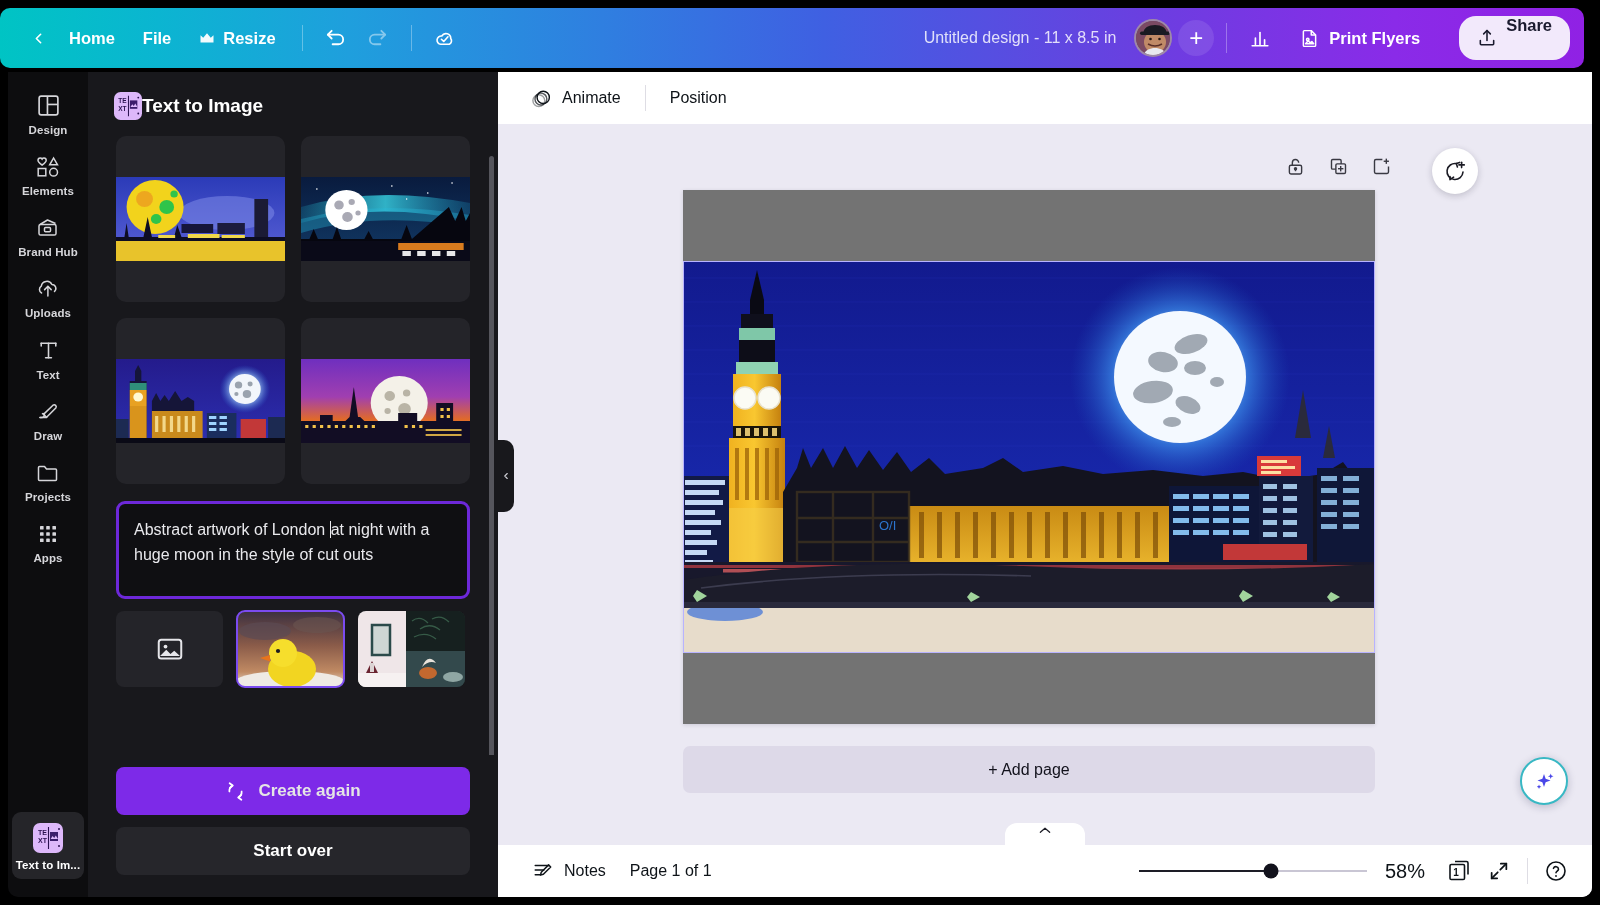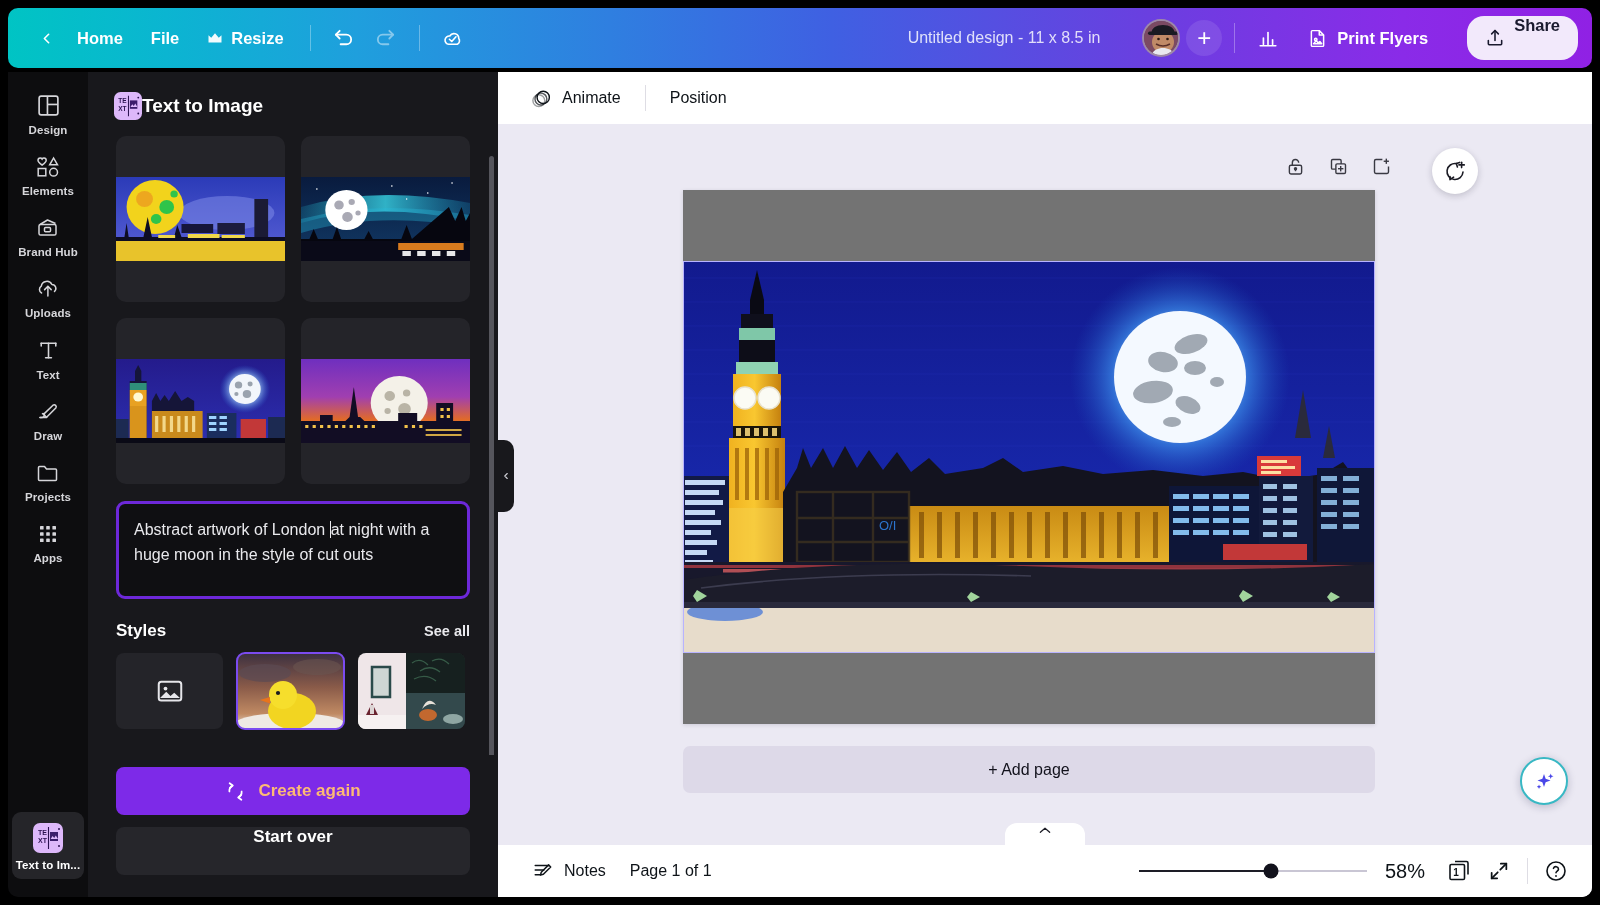--- a/index.html
+++ b/index.html
@@ -10,30 +10,29 @@
     overflow: hidden;
   }
   #app {
     position: relative;
     width: 1600px; height: 905px;
     background: #000;
   }
 
   
   .header {
-    position: absolute; left: 8px; top: 8px;
+    position: absolute; left: 0; top: 8px;
     width: 1584px; height: 60px;
     border-radius: 10px;
     background: linear-gradient(90deg,
       #00c4c4 0%, #0bb5d1 10%, #1f9fdd 22%,
       #2f7fe0 38%, #3f60e2 52%, #6a3fe0 72%,
       #8a2be8 88%, #9021e4 100%);
     display: flex; align-items: center;
     overflow: hidden;
-    gap: 24px;
   }
   .hdr-left { display: flex; align-items: center; padding-left: 22px; gap: 0; }
   .hdr-btn {
     display: flex; align-items: center; gap: 8px;
     color: #fff; font-size: 16.5px; font-weight: 700;
     padding: 8px 14px; border-radius: 8px; cursor: pointer;
     white-space: nowrap;
   }
   .back-chevron { padding: 8px 8px; }
   .icn { display: inline-flex; align-items: center; justify-content: center; }
@@ -152,28 +151,28 @@
     flex: none;
   }
   .style-card.sel { outline: 2.5px solid #7b4bf0; outline-offset: -1px; }
 
   .panel-footer {
     position: absolute; left: 0; right: 0; bottom: 0;
     background: #18181c; padding: 12px 28px 22px;
   }
   .create-btn {
     height: 48px; border-radius: 8px; background: #7d2ae8;
-    color:#fdba74; font-size:17px; font-weight:700;
+    color:#e5e5e5; font-size:17px; font-weight:700;
     display:flex; align-items:center; justify-content:center; gap:12px;
     cursor:pointer;
   }
   .startover-btn {
     height: 48px; border-radius: 8px; background:#26262b;
     color:#fff; font-size:17px; font-weight:700;
-    display:flex; align-items:flex-start; justify-content:center;
+    display:flex; align-items:center; justify-content:center;
     margin-top: 12px; cursor:pointer;
   }
 
   .panel-sb {
     position:absolute; right: 4px; top: 84px;
     width: 5px; height: 620px; border-radius: 3px;
     background: #55555c; cursor: pointer;
   }
   .collapse-tab {
     position: absolute; left: 498px; top: 440px;
@@ -723,24 +722,20 @@
                   <rect x="118" y="70" width="34" height="2"></rect>
                   <rect x="118" y="75" width="34" height="2"></rect>
                 </g>
             </svg>
           </div>
         </div>
 
         <div class="prompt-box" aria-placeholder="Describe the image you want to create"><span>Abstract artwork of London </span><span class="caret"></span><span>at night with a huge moon in the style of cut outs</span>
         </div>
 
-        <div class="styles-row">
-          <div class="styles-title">Styles</div>
-          <div class="see-all">See all</div>
-        </div>
 
         <div class="style-row">
 
           <div class="style-card">
             <span class="icn">
               <svg width="30" height="30" viewBox="0 0 24 24" fill="none" stroke="#e6e6ea" stroke-width="1.6" stroke-linejoin="round">
                   <rect x="3" y="4.5" width="18" height="15" rx="2"></rect>
                   <circle cx="8.4" cy="10" r="1.5" fill="#e6e6ea" stroke="none"></circle>
                   <path d="M4 17.5l5-5 3.4 3.4 3-2.6 4.6 4.2z" fill="#e6e6ea" stroke="none"></path>
                 </svg>

